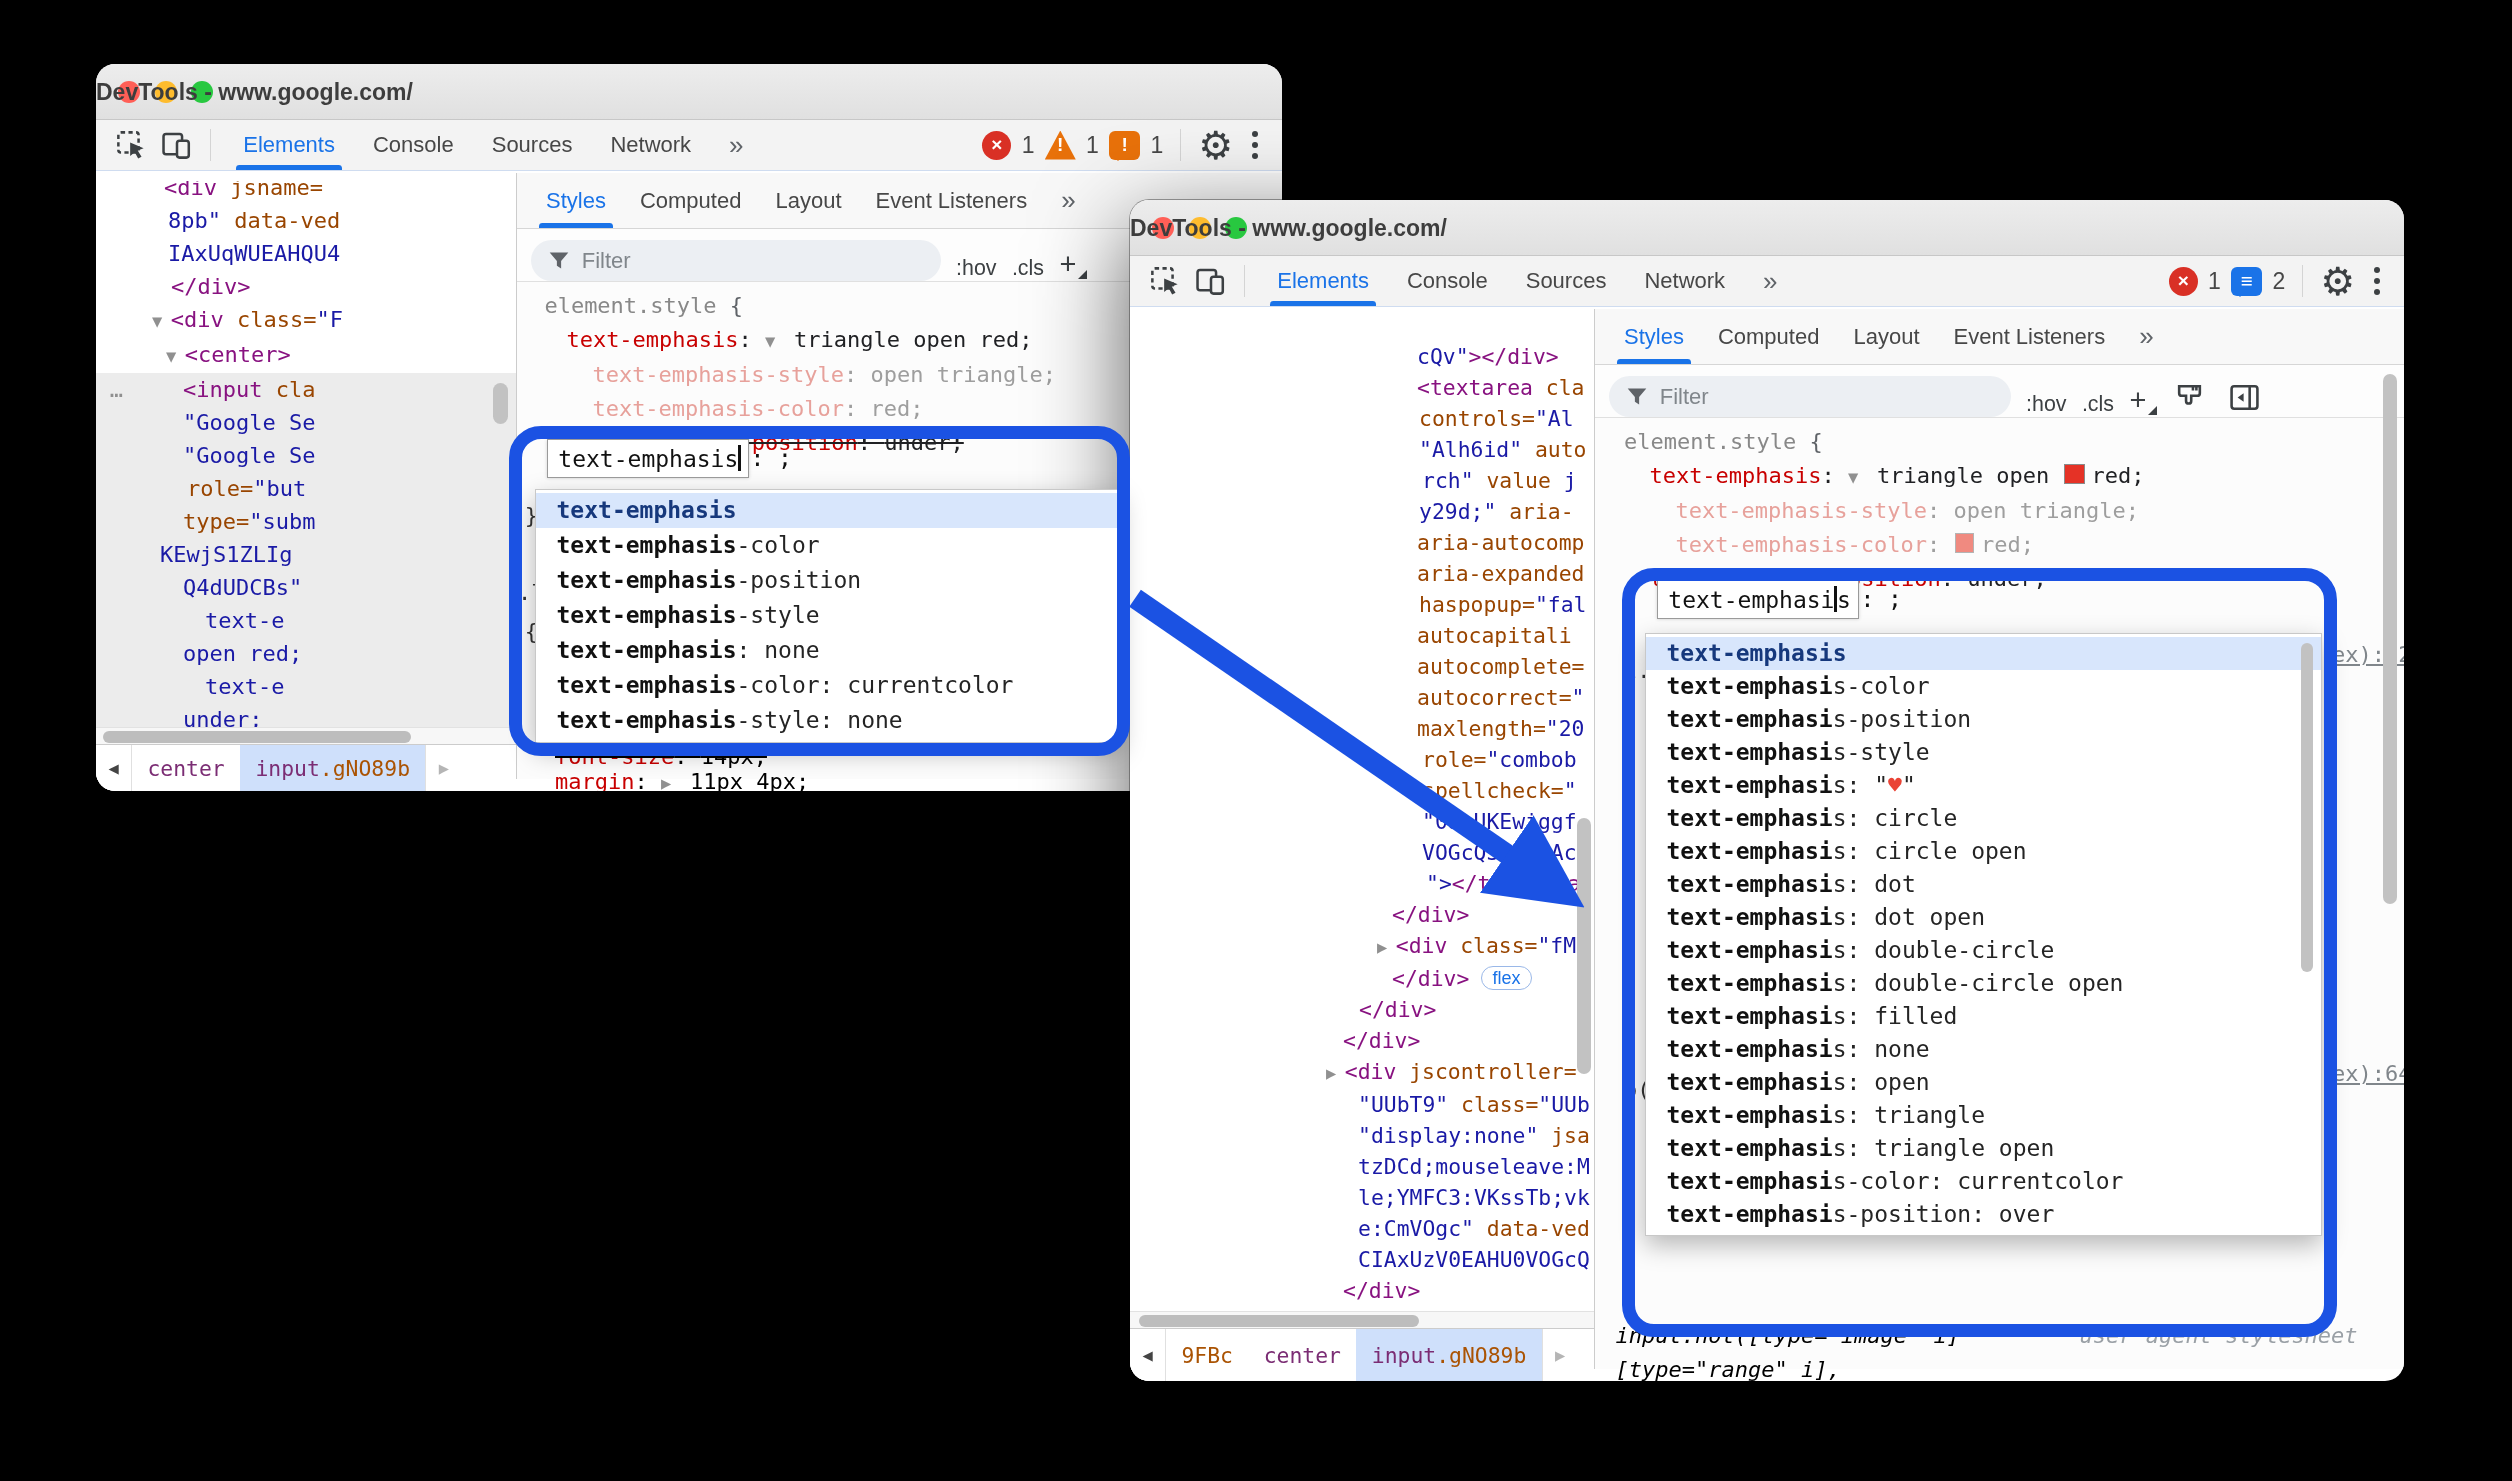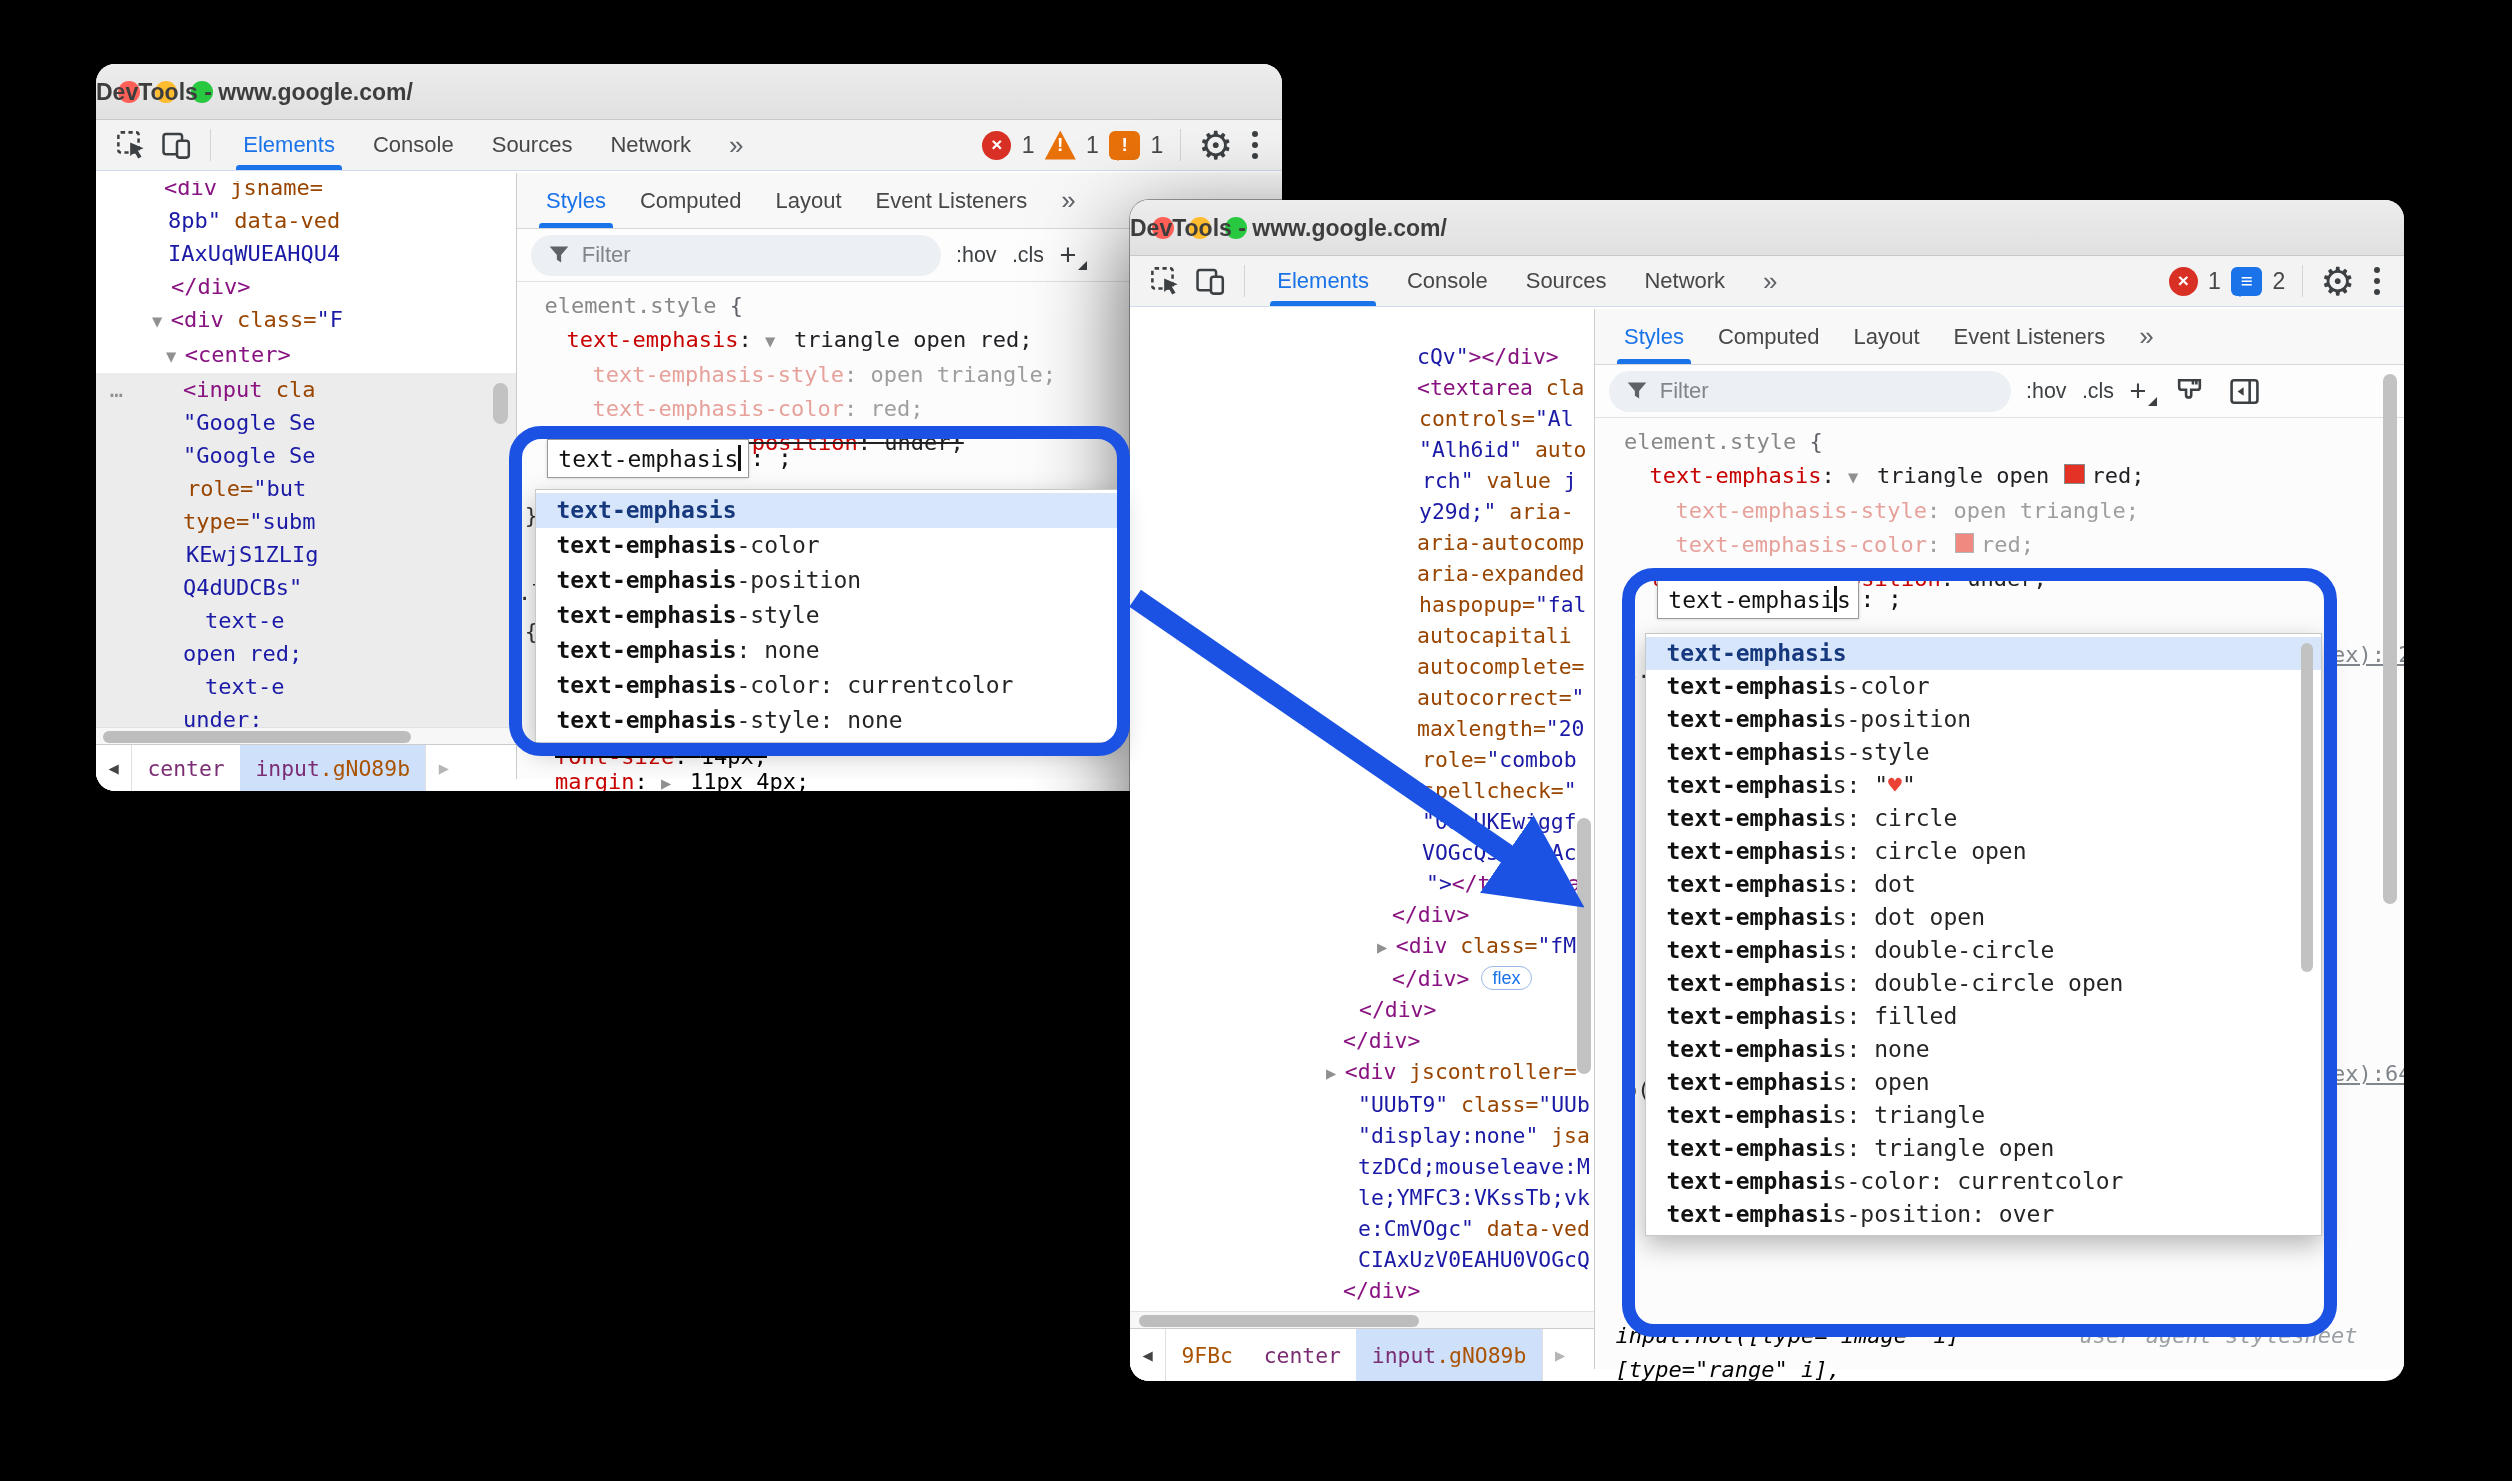--- a/index.html
+++ b/index.html
@@ -91,21 +91,21 @@
   .paneR { position:absolute; right:0; top:0; bottom:12px; border-left:0.9px solid #ccc; background:#fcfcfc; }
   #win-back  .paneR { left:420px; } #win-front .paneR { left:464px; }
   .stabs { height:56px; border-bottom:0.9px solid #d6d6d6; background:#f8f8f8; display:flex; align-items:center; padding:0 12px; }
   .stabs .ln { position:relative; height:100%; display:flex; align-items:center; padding:0 17px !important;
                font-size:22px; color:#474747; }
   .stabs .ln.active { color:#1a73e8; }
   .stabs .ln.active::after { content:""; position:absolute; left:10.3px; right:10.3px; bottom:0; height:5.1px;
                              border-radius:3.4px 3.4px 0 0; background:#1a73e8; }
   .stabs .ln.more { color:#5f6368; font-size:26px; }
 
-  .filterrow { height:53px; display:flex; align-items:center; padding:0 13.7px; gap:15.4px;
+  .filterrow { height:53px; display:flex; align-items:flex-end; padding:0 13.7px; gap:15.4px;
                border-bottom:0.9px solid #e0e0e0; background:#fdfdfd; }
   .fpill { flex:0 0 auto; display:flex; align-items:center; gap:12px; background:#eceff3;
            border-radius:22px; height:41px; padding:0 17px; color:#80868b; font-size:22px; }
   #win-back .fpill { width:410px; } #win-front .fpill { width:402px; }
   .ftxt { color:#3c4043; font-size:21.4px; }
   .fplus { position:relative; font-size:29px; color:#3c4043; padding-right:8.5px; }
   .fplus::after { content:""; position:absolute; right:-1.7px; bottom:1.7px; width:0; height:0;
                   border-left:9.4px solid transparent; border-bottom:9.4px solid #3c4043; }
 
   .rules { position:relative; padding:6.8px 0 0 15.4px; font-size:22px; line-height:34px; color:#202124; }
@@ -210,21 +210,21 @@
           <div class="ln" style="padding-left: 72px;"><span class="sg val">8pb" </span><span class="sg attr">data-ved</span></div>
           <div class="ln" style="padding-left: 72px;"><span class="sg val">IAxUqWUEAHQU4</span></div>
           <div class="ln" style="padding-left: 75px;"><span class="sg tag">&lt;/div&gt;</span></div>
           <div class="ln" style="padding-left: 56px;"><span class="sg mk">▼</span><span class="sg tag">&lt;div </span><span class="sg attr">class=</span><span class="sg val">"F</span></div>
           <div class="ln" style="padding-left: 70px;"><span class="sg mk">▼</span><span class="sg tag">&lt;center&gt;</span></div>
           <div class="ln hl" style="padding-left: 87px;"><span class="sg ell">…</span><span class="sg tag">&lt;input </span><span class="sg attr">cla</span></div>
           <div class="ln hl" style="padding-left: 87px;"><span class="sg val">"Google Se</span></div>
           <div class="ln hl" style="padding-left: 87px;"><span class="sg val">"Google Se</span></div>
           <div class="ln hl" style="padding-left: 91px;"><span class="sg attr">role=</span><span class="sg val">"but</span></div>
           <div class="ln hl" style="padding-left: 87px;"><span class="sg attr">type=</span><span class="sg val">"subm</span></div>
-          <div class="ln hl" style="padding-left: 90px;"><span class="sg val">KEwjS1ZLIg</span></div>
+          <div class="ln hl" style="padding-left: 64px;"><span class="sg val">KEwjS1ZLIg</span></div>
           <div class="ln hl" style="padding-left: 87px;"><span class="sg val">Q4dUDCBs"</span></div>
           <div class="ln hl" style="padding-left: 109px;"><span class="sg val">text-e</span></div>
           <div class="ln hl" style="padding-left: 87px;"><span class="sg val">open red;</span></div>
           <div class="ln hl" style="padding-left: 109px;"><span class="sg val">text-e</span></div>
           <div class="ln hl" style="padding-left: 87px;"><span class="sg val">under;</span></div>
         </div>
       <span class="vthumb" style="left:397px;top:202px;width:15.4px;height:41px;"></span>
       <div class="hscroll">
           <span class="hthumb" style="left:6.8px;width:308px;"></span>
         </div>

